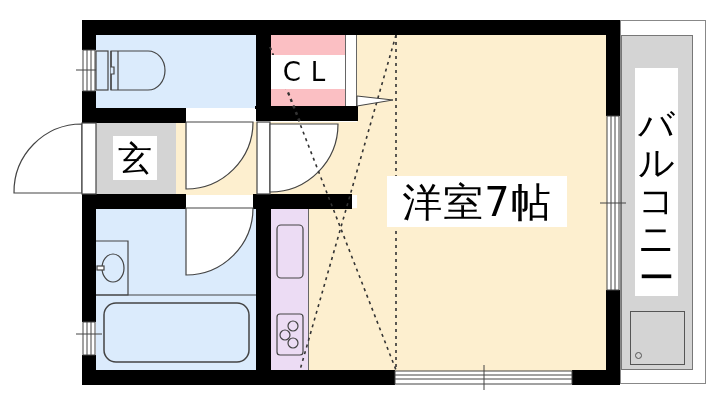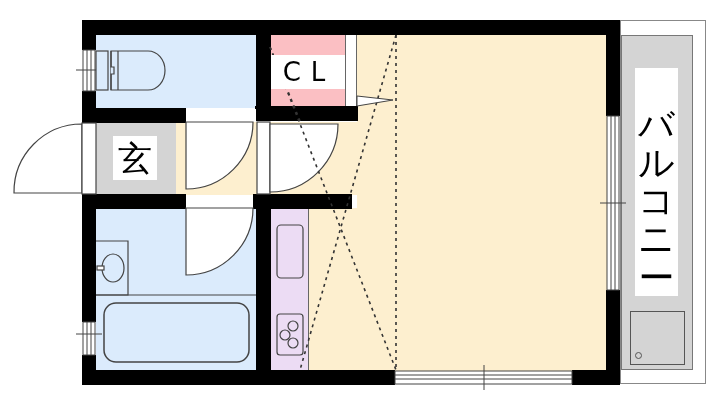--- a/index.html
+++ b/index.html
@@ -131,20 +131,21 @@
     <g stroke="#444" stroke-width="1" fill="#fff">
       <rect x="395" y="371" width="177" height="13"></rect>
       <line x1="395" y1="375" x2="572" y2="375"></line>
       <line x1="395" y1="379" x2="572" y2="379"></line>
       <line x1="484" y1="365" x2="484" y2="390"></line>
     </g>
   </svg>
 
   <div class="label room-label-cl" style="left:271px;top:55px;width:74px;height:34px;">CL</div>
   <div class="label room-label-entry" style="left:113px;top:136px;width:44px;height:44px;">玄</div>
+  <div class="label room-label-main" style="left:387px;top:176px;width:180px;height:51px;">洋室7帖</div>
   <div class="label room-label-balcony" style="left:635px;top:68px;width:43px;height:228px;">
     <span>バ</span>
     <span>ル</span>
     <span>コ</span>
     <span>ニ</span>
     <span style="writing-mode:vertical-rl;">ー</span>
   </div>
 </div>
 
 </body></html>

